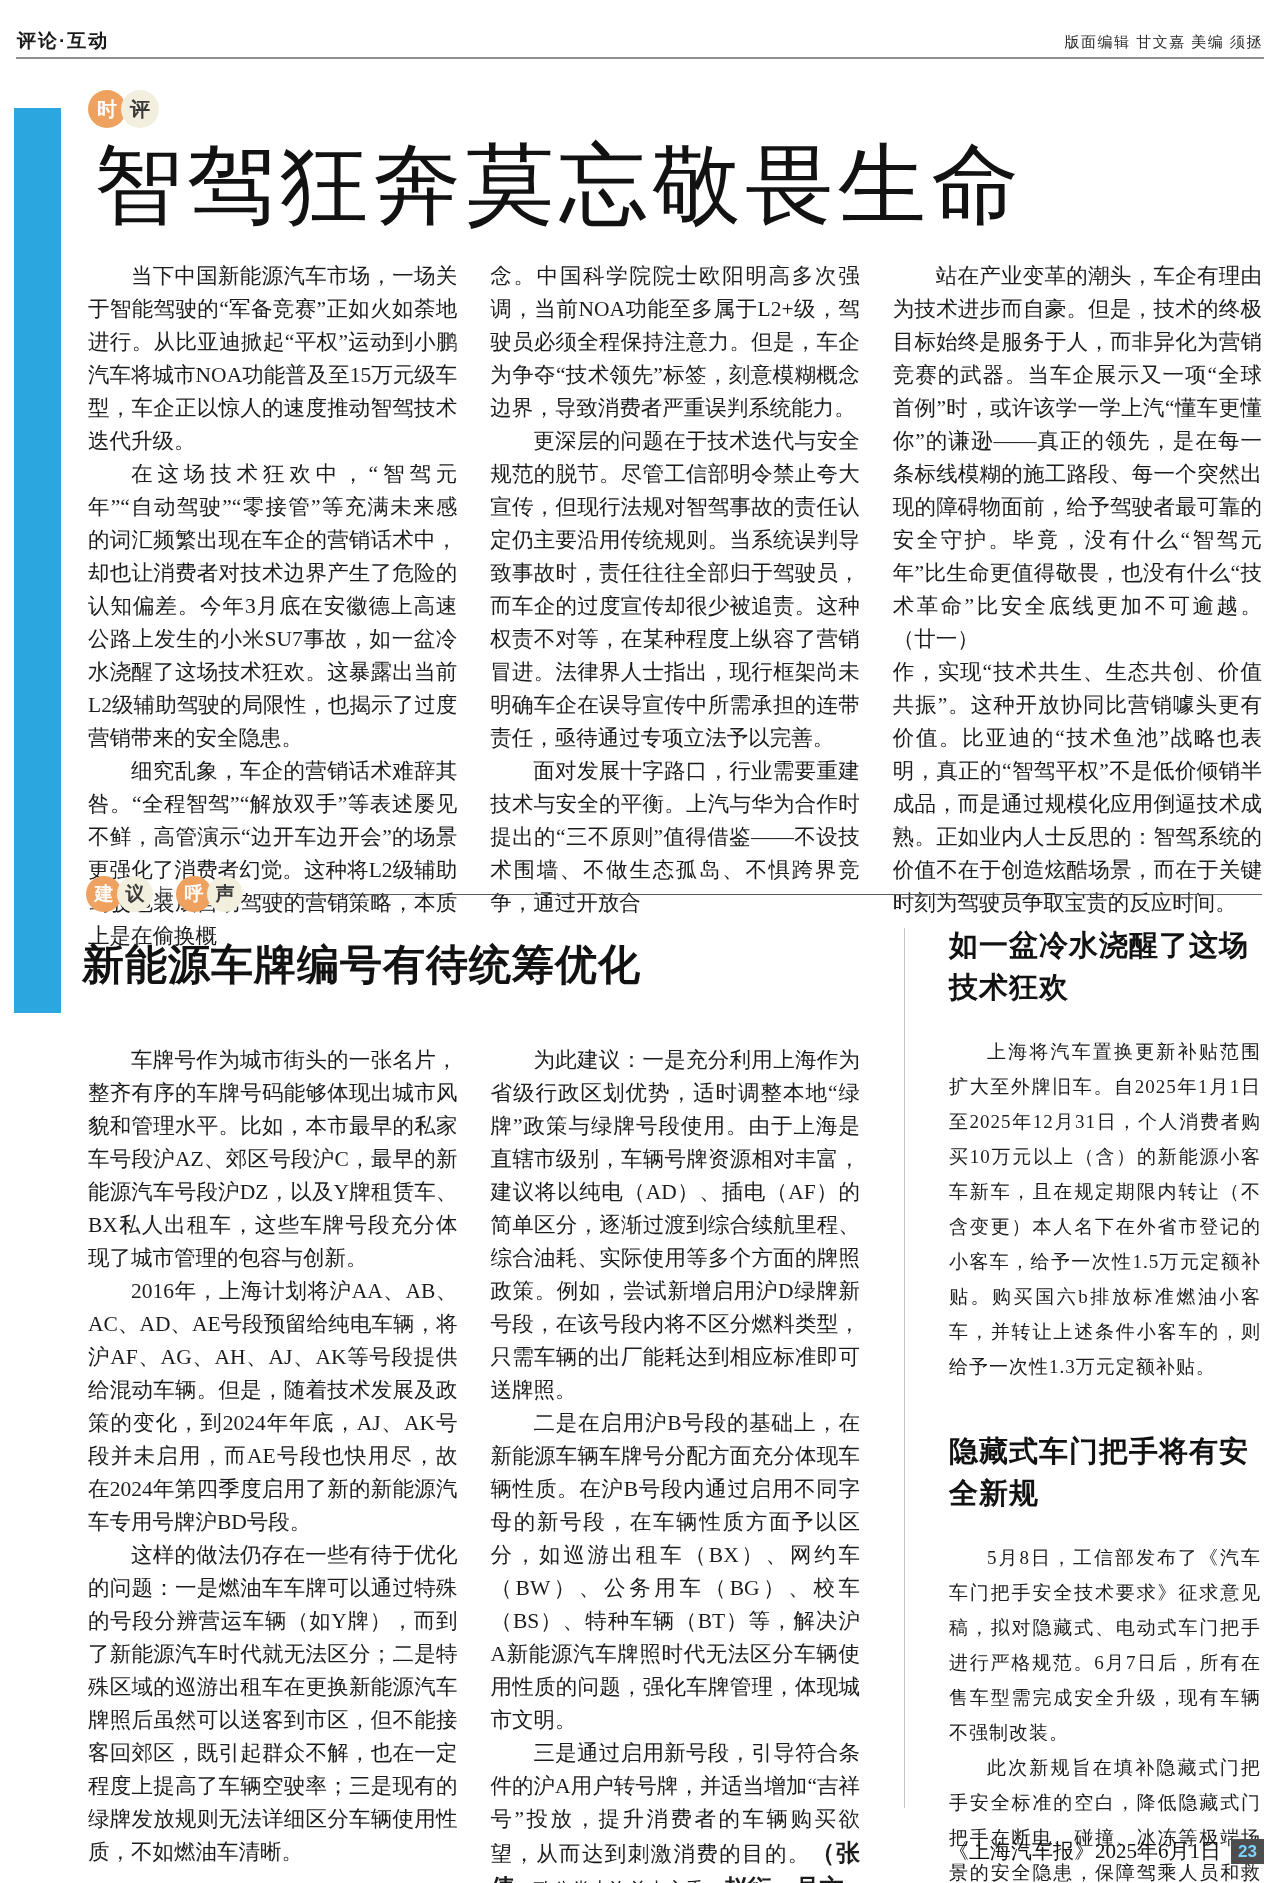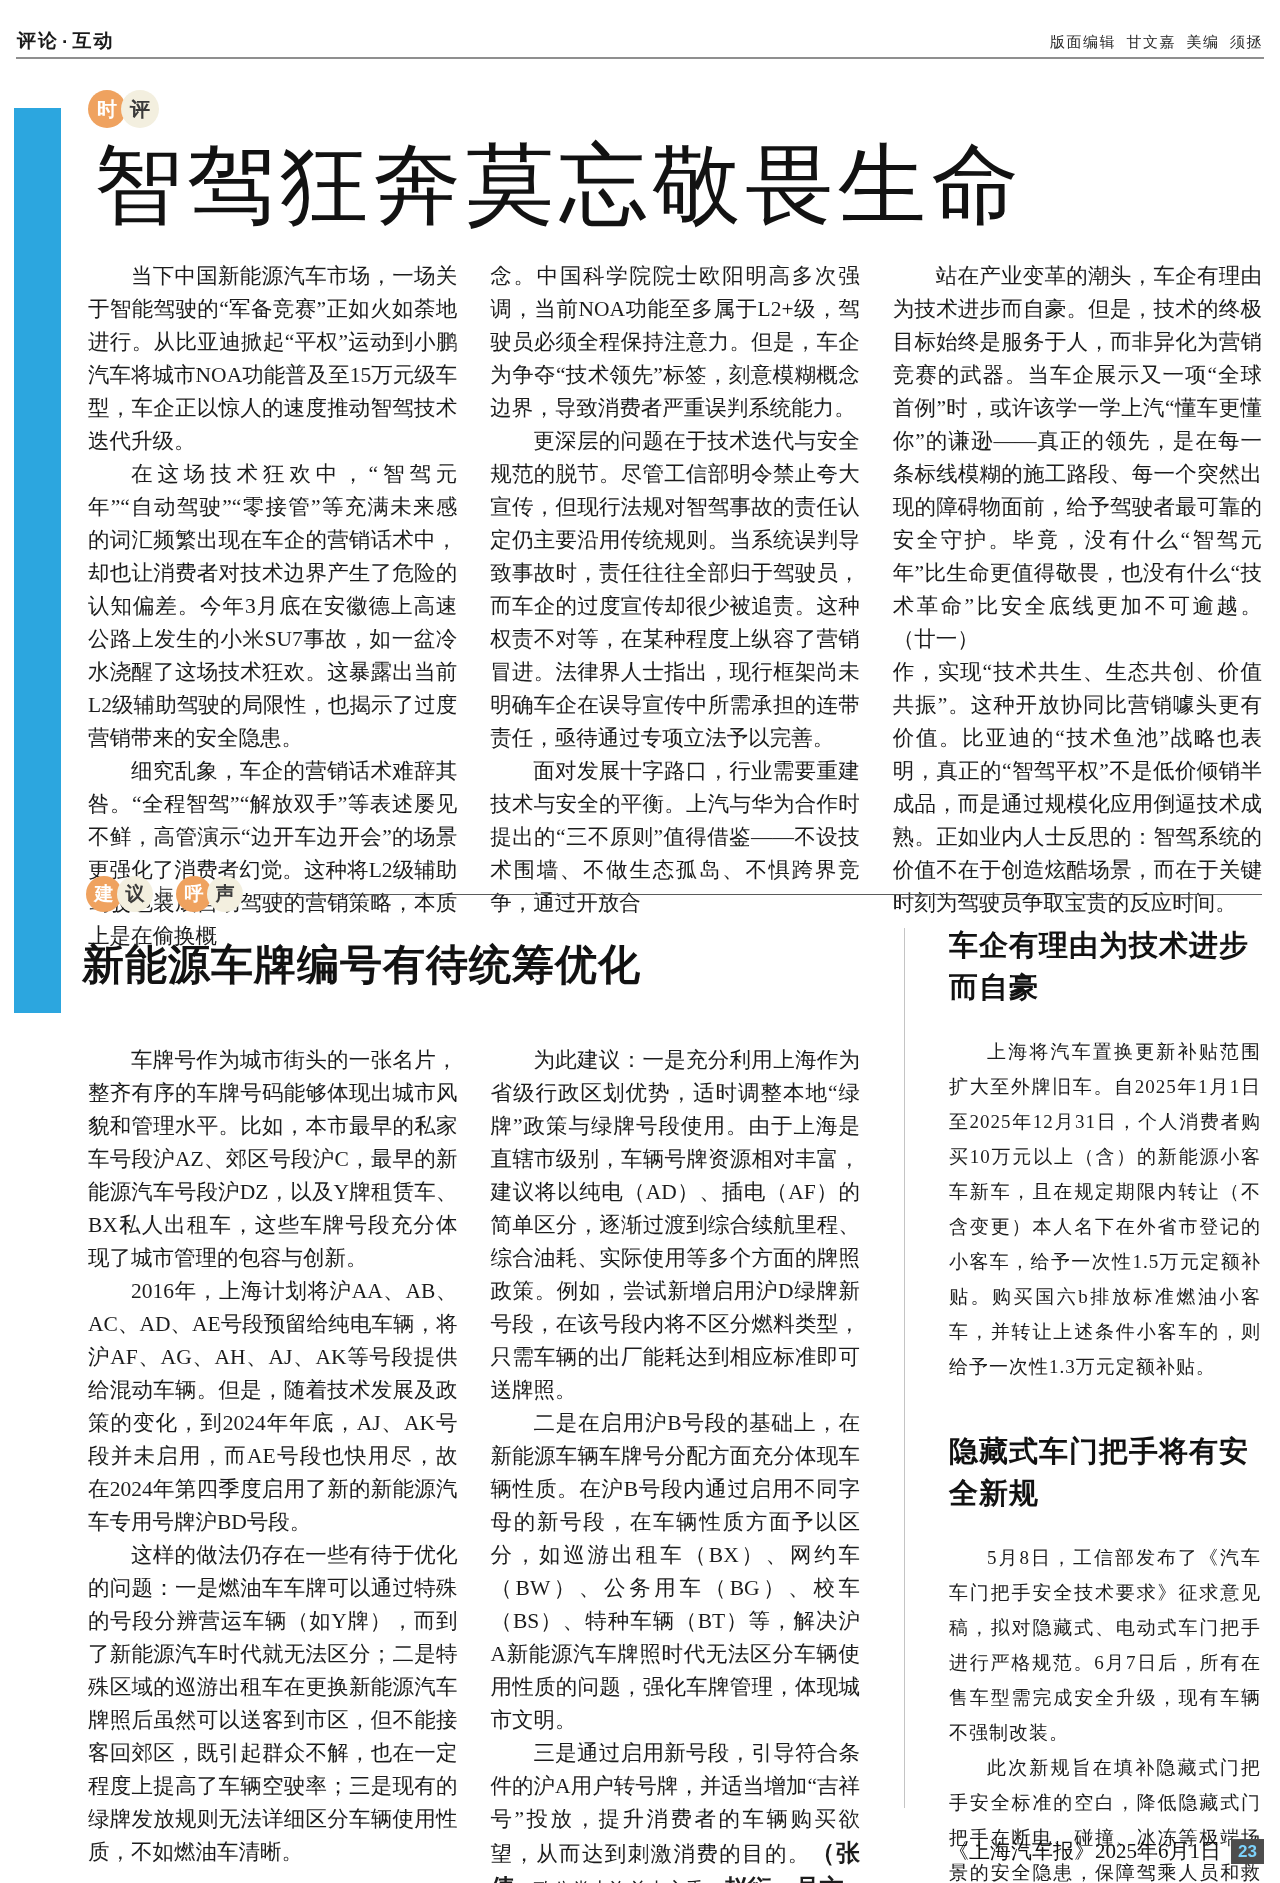--- a/index.html
+++ b/index.html
@@ -5,21 +5,21 @@
   html,body { margin:0; padding:0; background:#e8e8e8; }
   .page {
     position:relative; width:1280px; height:1883px; margin:0 auto;
     background:#ffffff; overflow:hidden;
     font-family:"Liberation Serif","DejaVu Serif",serif; color:#1c1c1c;
   }
 
   
   .masthead { position:absolute; top:16px; left:17px; right:17px;
     display:flex; justify-content:space-between; align-items:baseline;
-    font-family:Liberation Mono, monospace; }
+    font-family:Liberation Sans, sans-serif; }
   .masthead .section-name { font-size:19px; font-weight:bold; letter-spacing:2px; color:#1a1a1a; }
   .masthead .editors { font-size:15px; color:#2a2a2a; letter-spacing:1.5px;margin-top:17px; }
   .masthead-rule { position:absolute; top:57px; left:16px; right:16px;
     border-top:2px solid #8f8f8f; }
 
   
   .accent-bar { position:absolute; left:14px; top:108px; width:47px; height:905px;
     background:var(--accent-blue,#2CA6DF); }
 
   
@@ -144,21 +144,21 @@
             <p class="frag indent">二是在启用沪B号段的基础上，在新能源车辆车牌号分配方面充分体现车辆性质。在沪B号段内通过启用不同字母的新号段，在车辆性质方面予以区分，如巡游出租车（BX）、网约车（BW）、公务用车（BG）、校车（BS）、特种车辆（BT）等，解决沪A新能源汽车牌照时代无法区分车辆使用性质的问题，强化车牌管理，体现城市文明。</p>
             <p class="frag indent"><span class="seg-normal">三是通过启用新号段，引导符合条件的沪A用户转号牌，并适当增加“吉祥号”投放，提升消费者的车辆购买欲望，从而达到刺激消费的目的。</span><span class="seg-bold">（张倩</span><span class="seg-kai">　致公党上汽总支主委　</span><span class="seg-bold">赵衍　吴方</span><span class="seg-kai">　致公党党员）</span></p>
           </div>
       </div>
     </section>
 
     <div class="vdiv"></div>
 
     <aside class="sidebar">
       <article class="sb-art first">
-        <h3 class="sb-title">车企有理由为技术进步而自豪</h3>
+        <h3 class="sb-title">如一盆冷水浇醒了这场技术狂欢</h3>
         <div class="sb-body">
             <p class="frag indent">上海将汽车置换更新补贴范围扩大至外牌旧车。自2025年1月1日至2025年12月31日，个人消费者购买10万元以上（含）的新能源小客车新车，且在规定期限内转让（不含变更）本人名下在外省市登记的小客车，给予一次性1.5万元定额补贴。购买国六b排放标准燃油小客车，并转让上述条件小客车的，则给予一次性1.3万元定额补贴。</p>
           </div>
       </article>
       <article class="sb-art">
         <h3 class="sb-title">隐藏式车门把手将有安全新规</h3>
         <div class="sb-body">
             <p class="frag indent">5月8日，工信部发布了《汽车车门把手安全技术要求》征求意见稿，拟对隐藏式、电动式车门把手进行严格规范。6月7日后，所有在售车型需完成安全升级，现有车辆不强制改装。</p>
             <p class="frag indent">此次新规旨在填补隐藏式门把手安全标准的空白，降低隐藏式门把手在断电、碰撞、冰冻等极端场景的安全隐患，保障驾乘人员和救援人员的安全。</p>
           </div>

